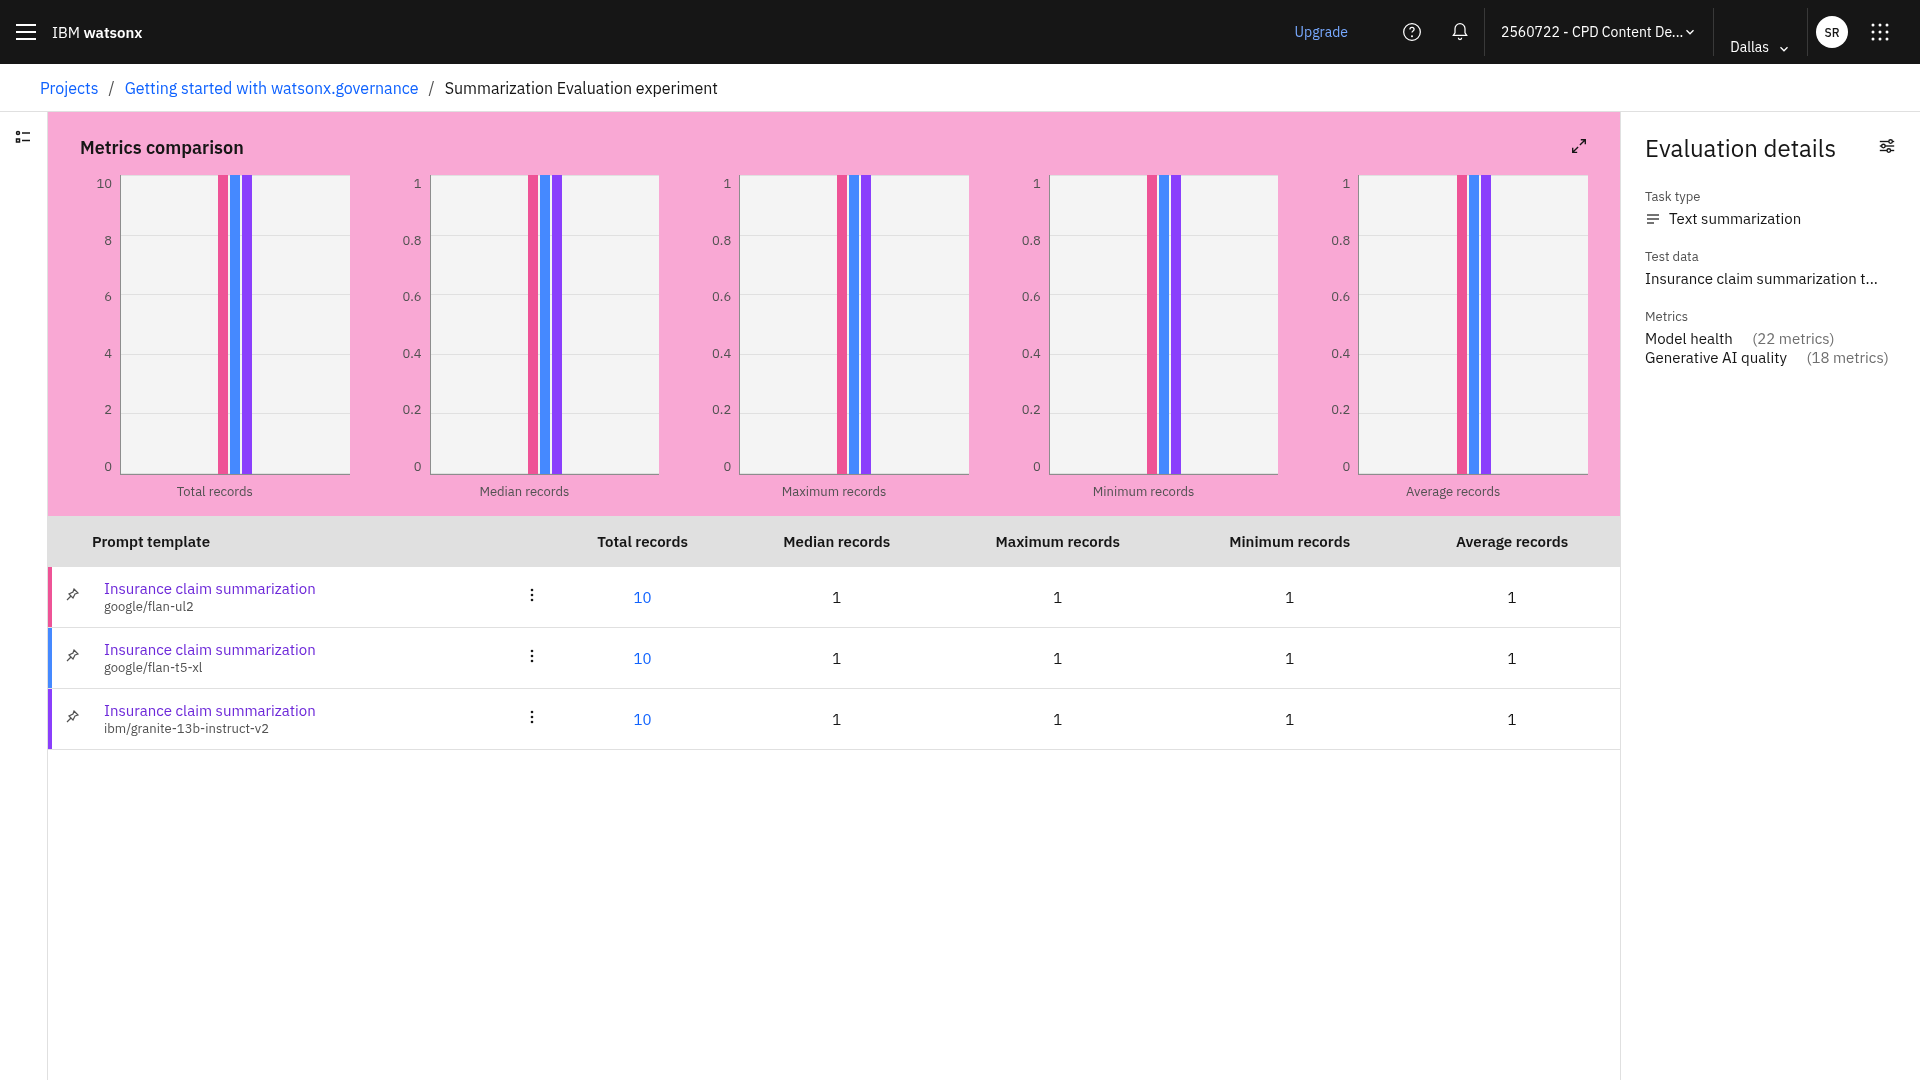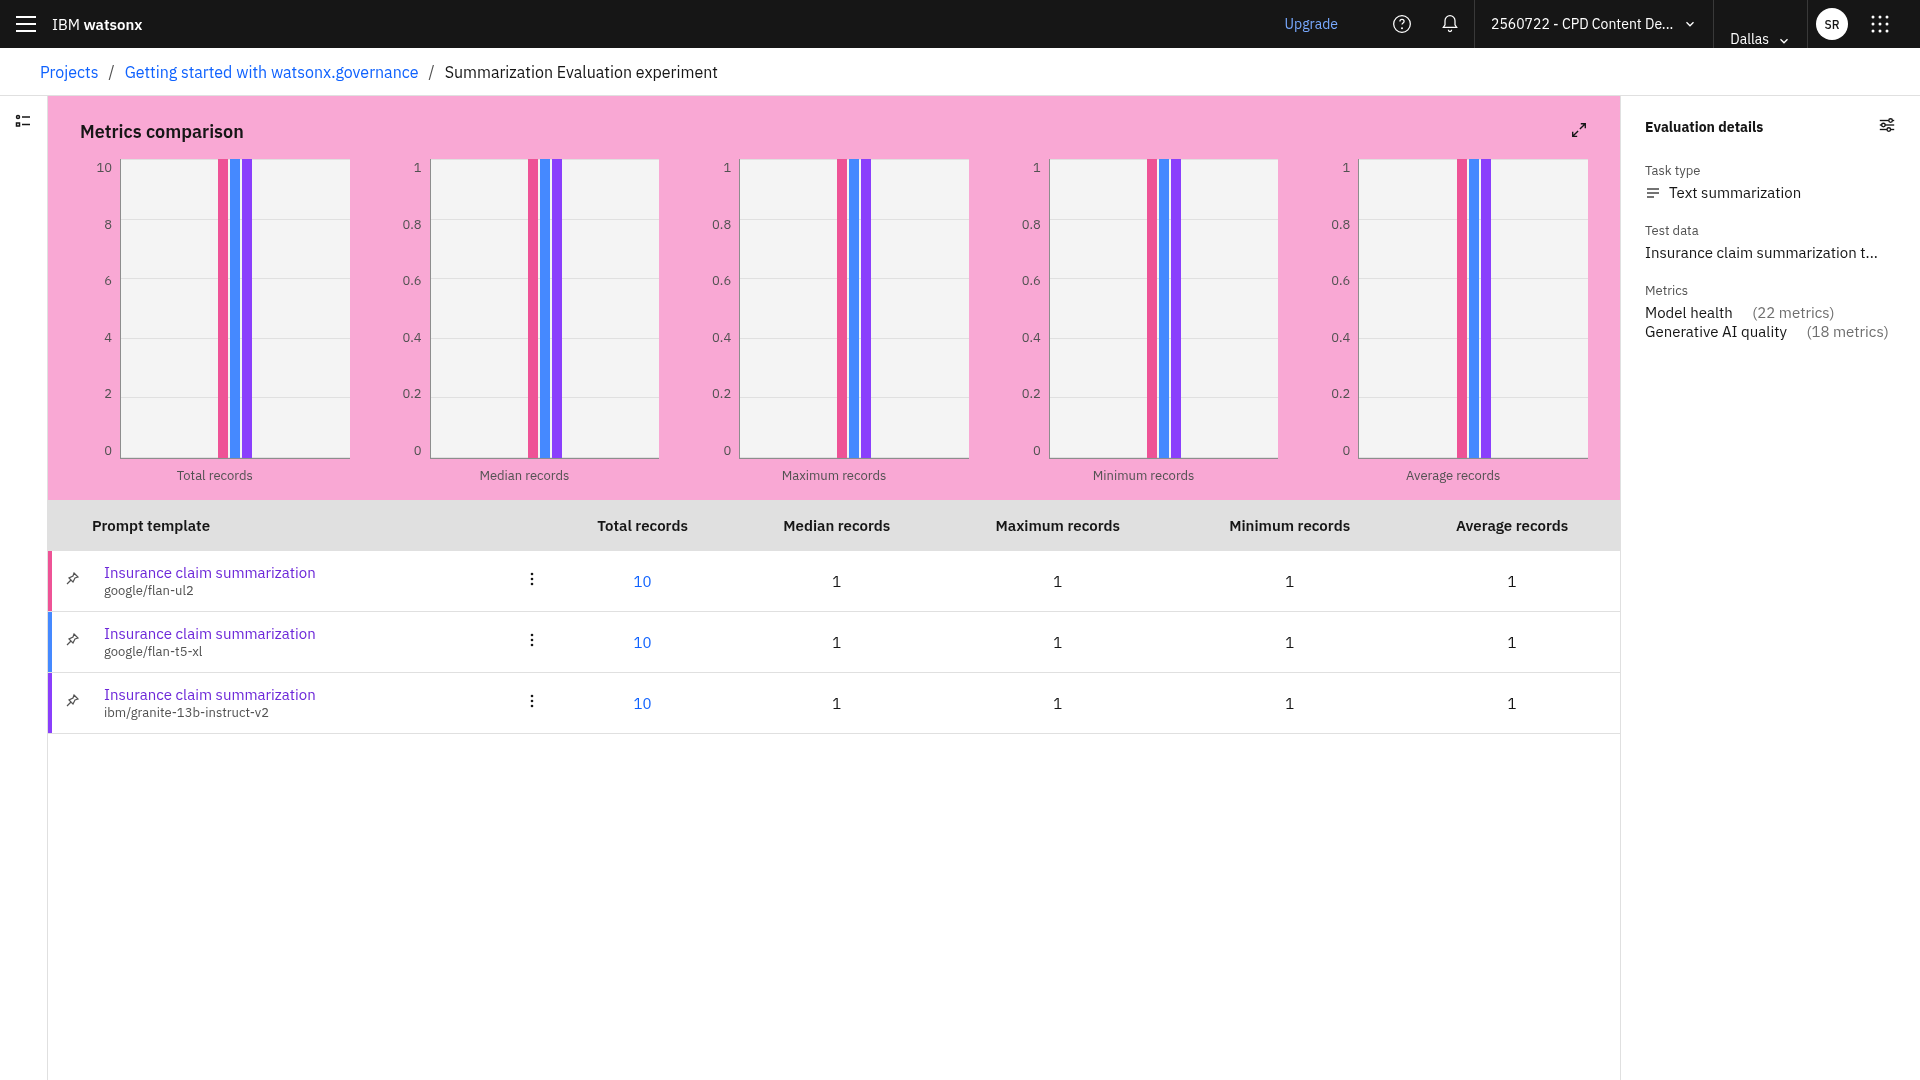--- a/index.html
+++ b/index.html
@@ -1,29 +1,29 @@
 <!DOCTYPE html>
 <html><head>
 <meta charset="utf-8">
 <style>
   * { box-sizing: border-box; margin: 0; padding: 0; }
   body { font-family: "IBM Plex Sans", -apple-system, BlinkMacSystemFont, sans-serif; font-size: 14px; color: #161616; background: #fff; width: 1920px; height: 1080px; overflow: hidden; }
 
   
-  .header { background: #161616; height: 48px; display: flex; align-items: center; color: #fff; padding: 0 16px; }
+  .header { background: #161616; height: 64px; display: flex; align-items: center; color: #fff; padding: 0 16px; }
   .hamburger { width: 20px; height: 20px; display: flex; flex-direction: column; justify-content: space-around; cursor: pointer; margin-right: 16px; }
   .hamburger span { display: block; height: 2px; background: #fff; }
   .brand { font-size: 15px; font-weight: 400; }
   .brand strong { font-weight: 600; }
   .header-right { margin-left: auto; display: flex; align-items: center; gap: 0; }
   .upgrade { color: #78a9ff; margin-right: 40px; cursor: pointer; }
   .header-icon { width: 48px; height: 48px; display: flex; align-items: center; justify-content: center; cursor: pointer; }
   .header-icon svg { width: 20px; height: 20px; }
   .header-divider { width: 1px; height: 48px; background: #393939; }
-  .account-selector { display: flex; align-items: center; padding: 16px 16px; height: 48px; cursor: pointer; font-size: 14px; gap: 10px; }
+  .account-selector { display: flex; align-items: center; padding: 16px 16px; height: 48px; cursor: pointer; font-size: 14px; }
   .region-selector { display: flex; align-items: flex-end; padding: 0 16px; height: 48px; cursor: pointer; font-size: 14px; gap: 8px; }
   .avatar { width: 32px; height: 32px; border-radius: 50%; background: #fff; color: #161616; display: flex; align-items: center; justify-content: center; font-size: 12px; font-weight: 500; margin: 0 8px; }
   .chevron-down { width: 14px; height: 14px; }
 
   
   .breadcrumb { height: 48px; display: flex; align-items: center; padding: 0 40px; border-bottom: 1px solid #e0e0e0; font-size: 16px; }
   .breadcrumb a { color: #0f62fe; text-decoration: none; cursor: pointer; }
   .breadcrumb .sep { margin: 0 10px; color: #525252; }
   .breadcrumb .current { color: #161616; }
 
@@ -77,21 +77,21 @@
   .prompt-cell { width: 320px; overflow: hidden; }
   .prompt-title { font-size: 15px; color: #6d28d9; white-space: nowrap; overflow: hidden; text-overflow: clip; }
   .prompt-sub { font-size: 13px; color: #525252; }
   .overflow-cell { width: 40px; text-align: center; cursor: pointer; }
   .overflow-cell svg { width: 16px; height: 16px; color: #161616; }
   .link-num { color: #0f62fe; cursor: pointer; }
 
   
   .side-panel { width: 300px; border-left: 1px solid #e0e0e0; background: #fff; padding: 20px 24px; }
   .side-header { display: flex; align-items: center; margin-bottom: 24px; }
-  .side-title { font-size: 14px; font-weight: 700; }
+  .side-title { font-size: 24px; font-weight: 400; }
   .side-settings { margin-left: auto; cursor: pointer; }
   .side-settings svg { width: 18px; height: 18px; }
   .detail-group { margin-bottom: 20px; }
   .detail-label { font-size: 13px; color: #525252; margin-bottom: 4px; }
   .detail-value { font-size: 15px; color: #161616; display: flex; align-items: center; gap: 8px; }
   .detail-value-trunc { white-space: nowrap; overflow: hidden; text-overflow: ellipsis; }
   .metric-count { color: #6f6f6f; }
   .summ-icon { width: 16px; height: 16px; flex-shrink: 0; }
 </style>
 </head>

